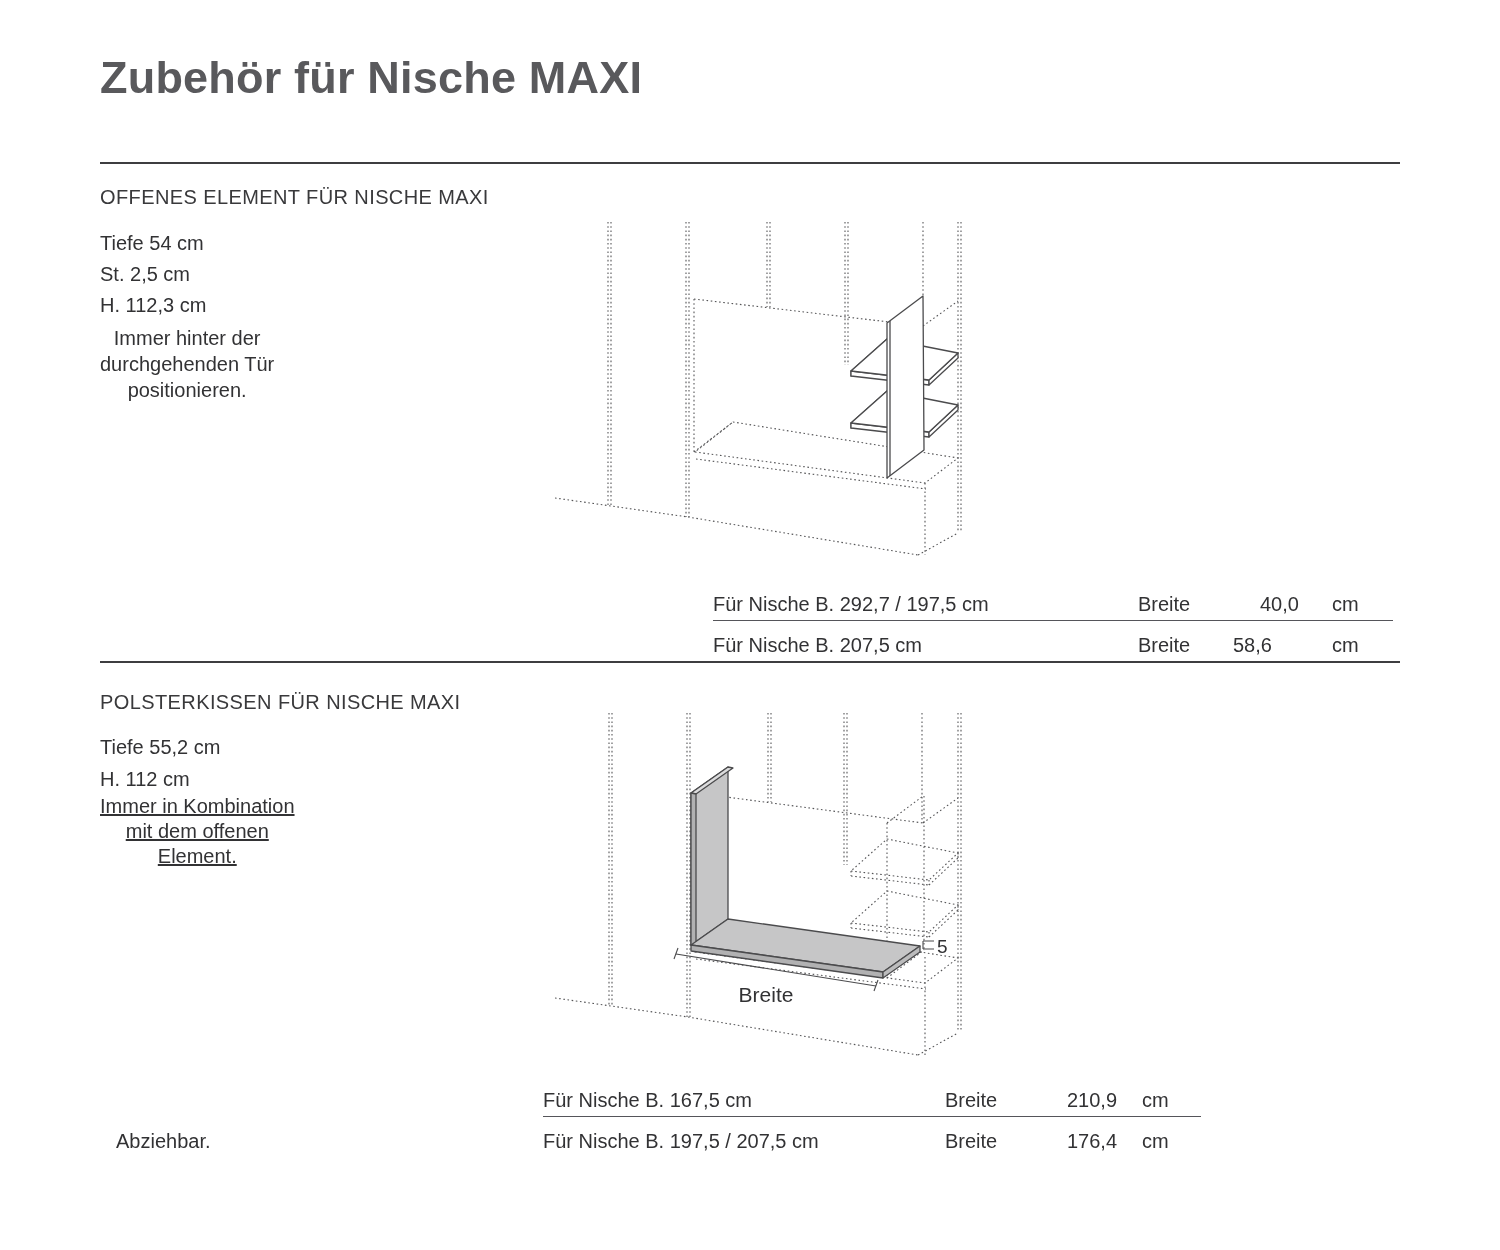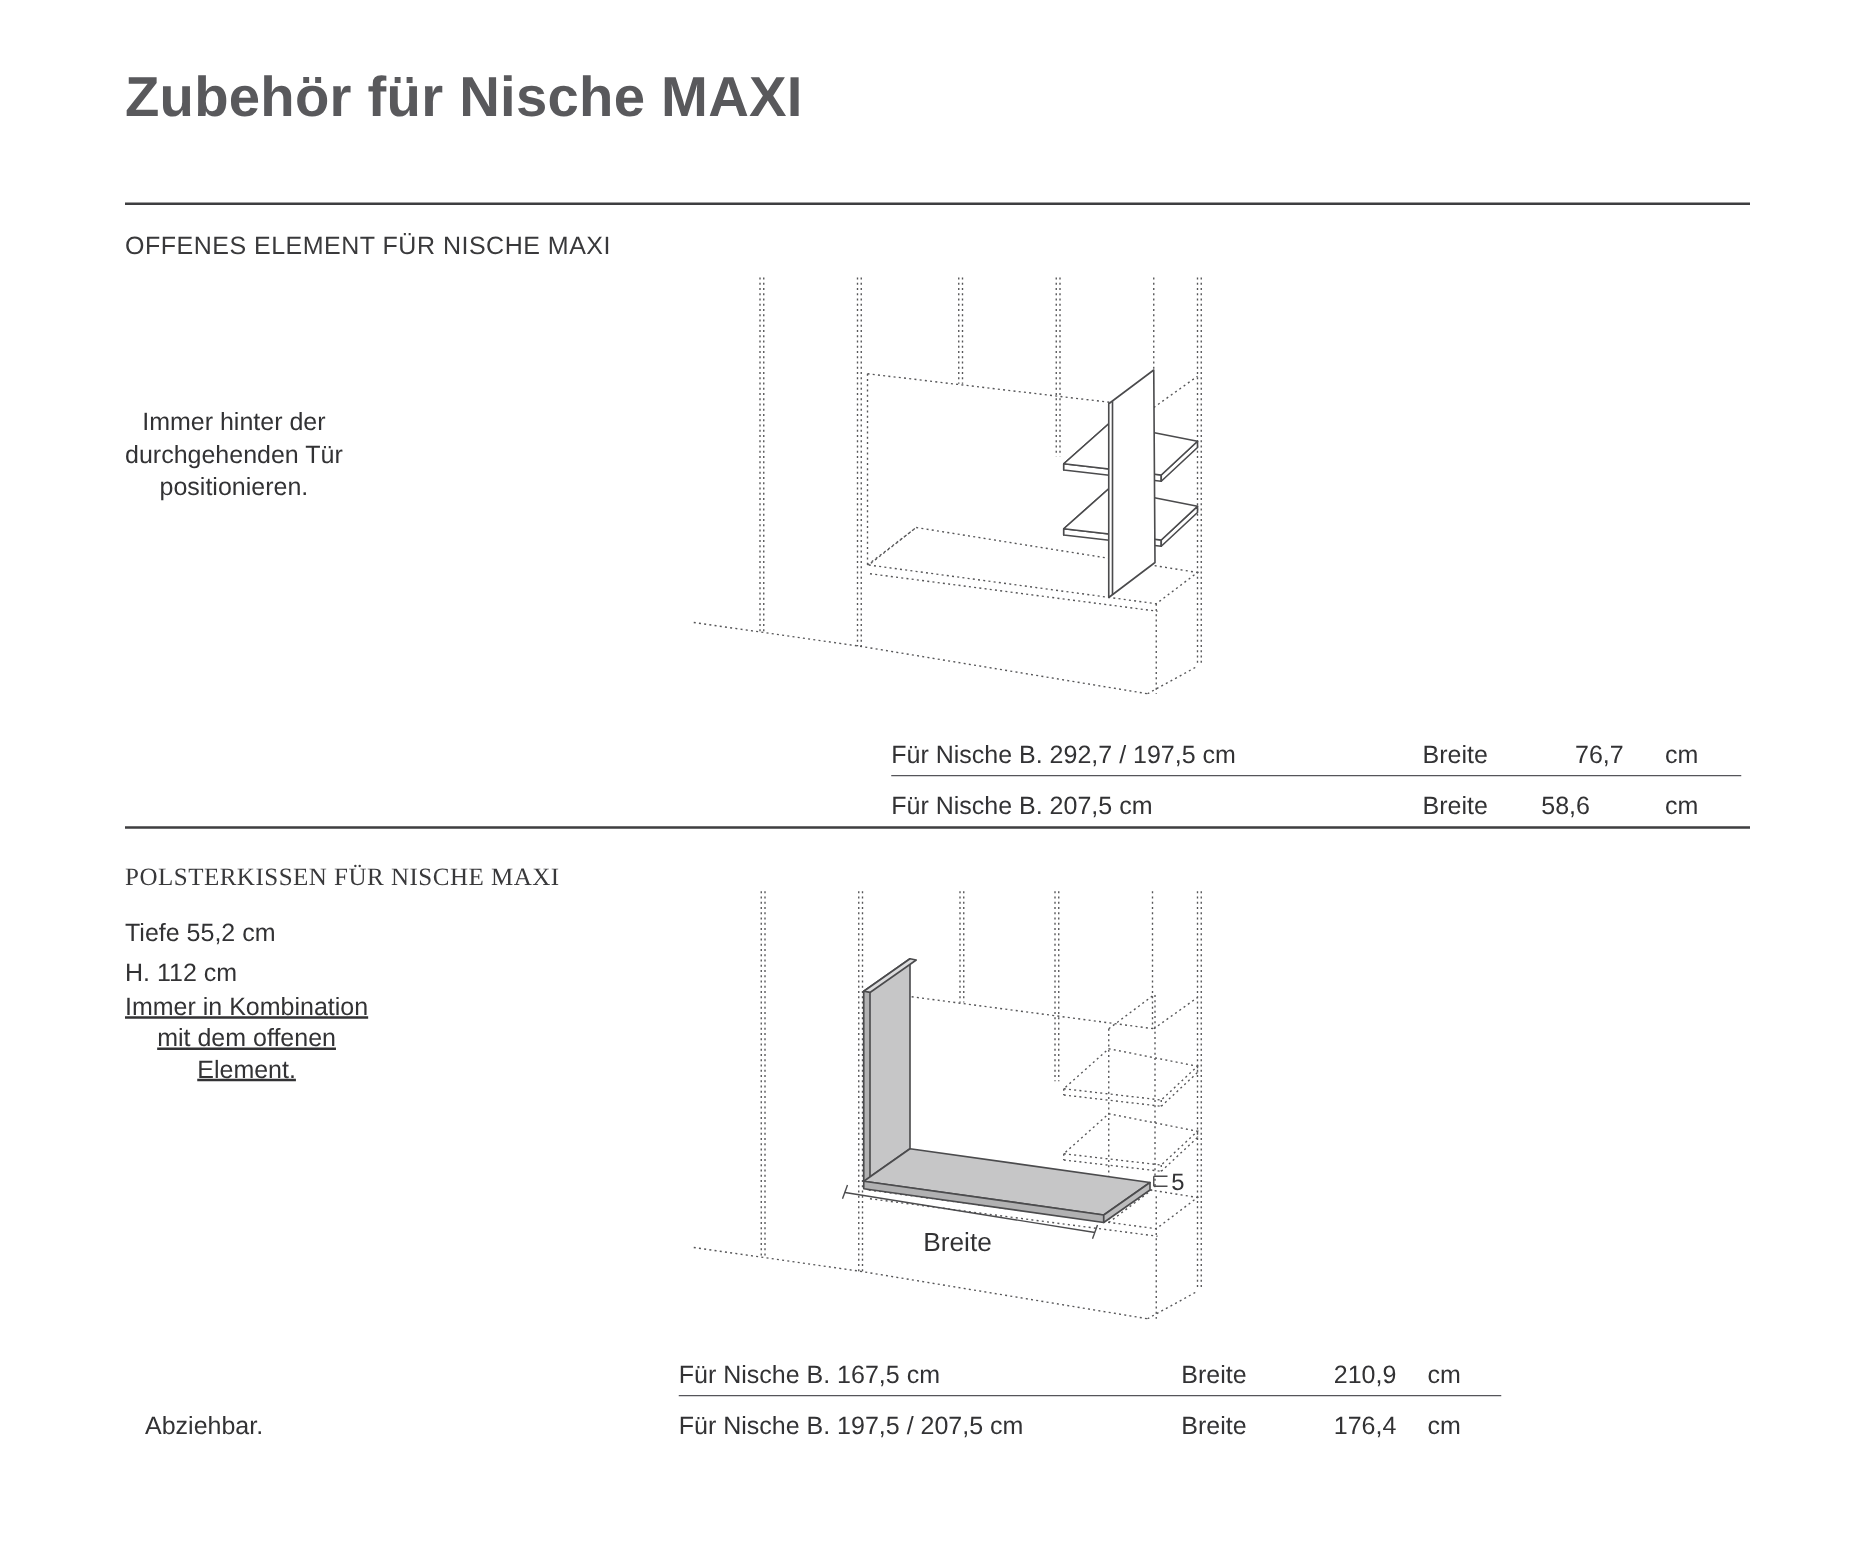--- a/index.html
+++ b/index.html
@@ -5,21 +5,21 @@
   html,body{margin:0;padding:0;background:#ffffff;}
   .page{position:relative;width:1500px;height:1250px;background:#ffffff;
         font-family:"Liberation Sans",sans-serif;color:#323234;overflow:hidden;}
   .abs{position:absolute;}
   .title{left:100px;top:52px;font-size:45px;font-weight:bold;color:#59595c;letter-spacing:0.2px;}
   .rule{left:100px;width:1300px;height:2px;background:#3e3e40;}
   .rule-top{top:162px;}
   .rule-mid{top:661px;}
   .sec-heading{left:100px;font-size:20px;letter-spacing:0.4px;color:#39393b;white-space:nowrap;}
   .heading-1{top:186px;}
-  .heading-2{top:691px;font-family:Liberation Serif, serif;}
+  .heading-2{top:691px;}
   .spec-list{left:100px;font-size:20px;line-height:31px;}
   .specs-1{top:228px;}
   .specs-2{top:731px;line-height:32px;}
   .note{left:100px;font-size:20px;line-height:26px;text-align:center;}
   .note-1{top:325px;}
   .note-2{top:794px;line-height:25px;text-decoration:underline;}
   .footnote{left:116px;top:1130px;font-size:20px;}
   .trow{font-size:20px;white-space:nowrap;}
   .t1-divider{left:713px;top:620px;width:680px;height:1px;background:#55555a;}
   .t2-divider{left:543px;top:1116px;width:658px;height:1px;background:#55555a;}
@@ -32,20 +32,25 @@
 </head>
 <body>
 
 <div class="page">
 
   <div class="abs title">Zubehör für Nische MAXI</div>
   <div class="abs rule rule-top"></div>
 
   <div class="abs sec-heading heading-1">OFFENES ELEMENT FÜR NISCHE MAXI</div>
 
+  <div class="abs spec-list specs-1">
+    <div>Tiefe 54 cm</div>
+    <div>St. 2,5 cm</div>
+    <div>H. 112,3 cm</div>
+  </div>
   <div class="abs note note-1">
     <div>Immer hinter der</div>
     <div>durchgehenden Tür</div>
     <div>positionieren.</div>
   </div>
 
   <div class="abs diagram" style="left:550px;top:195px;">
     <svg width="460" height="390" viewBox="0 0 460 390">
       <g stroke="#565658" stroke-width="1.1" fill="none" stroke-dasharray="1.6 2.6">
         <path d="M58 27 V312"></path>
@@ -83,21 +88,21 @@
 
         <path d="M337 128 L373 101 L374 255 L337 283 Z"></path>
         <path d="M340 126 V281" fill="none"></path>
       </g>
     </svg>
   </div>
 
   <div class="abs trow" style="left:713px;top:593px;">
     <span class="abs" style="left:0;">Für Nische B. 292,7 / 197,5 cm</span>
     <span class="abs" style="left:425px;">Breite</span>
-    <span class="abs" style="left:547px;">76,7</span>
+    <span class="abs" style="left:547px;">40,0</span>
     <span class="abs" style="left:619px;">cm</span>
   </div>
   <div class="abs t1-divider"></div>
   <div class="abs trow" style="left:713px;top:634px;">
     <span class="abs" style="left:0;">Für Nische B. 207,5 cm</span>
     <span class="abs" style="left:425px;">Breite</span>
     <span class="abs" style="left:520px;">58,6</span>
     <span class="abs" style="left:619px;">cm</span>
   </div>
 

